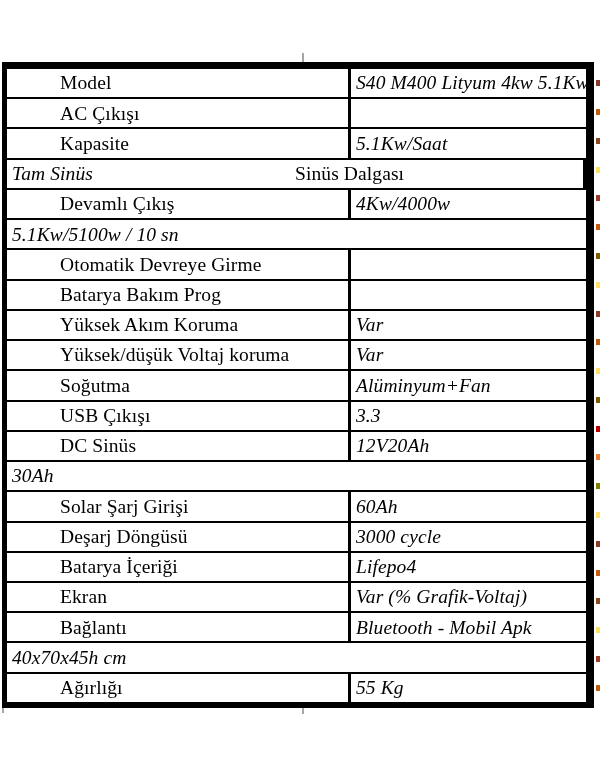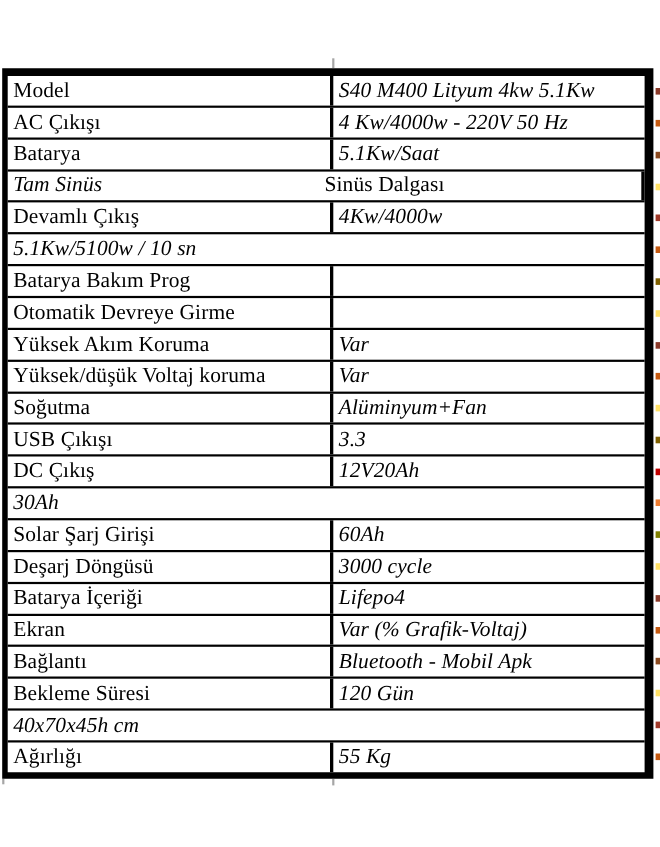--- a/index.html
+++ b/index.html
@@ -14,21 +14,21 @@
     position:absolute;left:2px;top:62px;width:592px;height:646px;
     box-sizing:border-box;background:#ffffff;
     border-style:solid;border-color:#000;
     border-top-width:7px;border-bottom-width:6px;
     border-left-width:5px;border-right-width:8px;
     display:flex;flex-direction:column;
   }
   .row{flex:1 1 0;display:flex;align-items:stretch;border-bottom:2px solid #000;min-height:0;}
   .row:last-child{border-bottom:none;}
   .cell{display:flex;align-items:center;box-sizing:border-box;min-width:0;overflow:hidden;}
-  .cell.label{width:296px;border-right:3px solid #000;padding-left:5px;}
+  .cell.label{width:296px;border-right:3px solid #000;padding-left:5px;margin-left:48px;}
   .cell.value{flex:1;padding-left:5px;font-style:italic;}
   .txt{font-size:19.5px;line-height:1;color:#000;white-space:nowrap;letter-spacing:0.1px;}
 
   .tick{position:absolute;background:#a6a6a6;}
   .frag{position:absolute;left:596px;width:4px;height:6px;}
 </style>
 </head>
 <body>
 
 <div class="sheet">
@@ -44,28 +44,25 @@
     </div>
     <div class="cell value">
       <span class="txt">S40 M400 Lityum 4kw 5.1Kw</span>
     </div>
   </div>
 
   <div class="row">
     <div class="cell label">
       <span class="txt">AC Çıkışı</span>
     </div>
-    <div class="cell value">
-      <span class="txt">4 Kw/4000w - 220V 50 Hz</span>
-    </div>
-  </div>
-
-  <div class="row">
-    <div class="cell label">
-      <span class="txt">Batarya</span>
+  </div>
+
+  <div class="row">
+    <div class="cell label">
+      <span class="txt">Kapasite</span>
     </div>
     <div class="cell value">
       <span class="txt">5.1Kw/Saat</span>
     </div>
   </div>
 
   <div class="row">
     <div class="cell value">
       <span class="txt">Tam Sinüs</span>
     </div>
@@ -84,38 +81,38 @@
   </div>
 
   <div class="row">
     <div class="cell value">
       <span class="txt">5.1Kw/5100w / 10 sn</span>
     </div>
   </div>
 
   <div class="row">
     <div class="cell label">
+      <span class="txt">Otomatik Devreye Girme</span>
+    </div>
+    <div class="cell value">
+      <span class="txt"></span>
+    </div>
+  </div>
+
+  <div class="row">
+    <div class="cell label">
       <span class="txt">Batarya Bakım Prog</span>
     </div>
     <div class="cell value">
       <span class="txt"></span>
     </div>
   </div>
 
   <div class="row">
     <div class="cell label">
-      <span class="txt">Otomatik Devreye Girme</span>
-    </div>
-    <div class="cell value">
-      <span class="txt"></span>
-    </div>
-  </div>
-
-  <div class="row">
-    <div class="cell label">
       <span class="txt">Yüksek Akım Koruma</span>
     </div>
     <div class="cell value">
       <span class="txt">Var</span>
     </div>
   </div>
 
   <div class="row">
     <div class="cell label">
       <span class="txt">Yüksek/düşük Voltaj koruma</span>
@@ -138,21 +135,21 @@
     <div class="cell label">
       <span class="txt">USB Çıkışı</span>
     </div>
     <div class="cell value">
       <span class="txt">3.3</span>
     </div>
   </div>
 
   <div class="row">
     <div class="cell label">
-      <span class="txt">DC Çıkış</span>
+      <span class="txt">DC Sinüs</span>
     </div>
     <div class="cell value">
       <span class="txt">12V20Ah</span>
     </div>
   </div>
 
   <div class="row">
     <div class="cell value">
       <span class="txt">30Ah</span>
     </div>
@@ -196,28 +193,20 @@
 
   <div class="row">
     <div class="cell label">
       <span class="txt">Bağlantı</span>
     </div>
     <div class="cell value">
       <span class="txt">Bluetooth - Mobil Apk</span>
     </div>
   </div>
 
-  <div class="row">
-    <div class="cell label">
-      <span class="txt">Bekleme Süresi</span>
-    </div>
-    <div class="cell value">
-      <span class="txt">120 Gün</span>
-    </div>
-  </div>
 
   <div class="row">
     <div class="cell value">
       <span class="txt">40x70x45h cm</span>
     </div>
   </div>
 
   <div class="row">
     <div class="cell label">
       <span class="txt">Ağırlığı</span>

